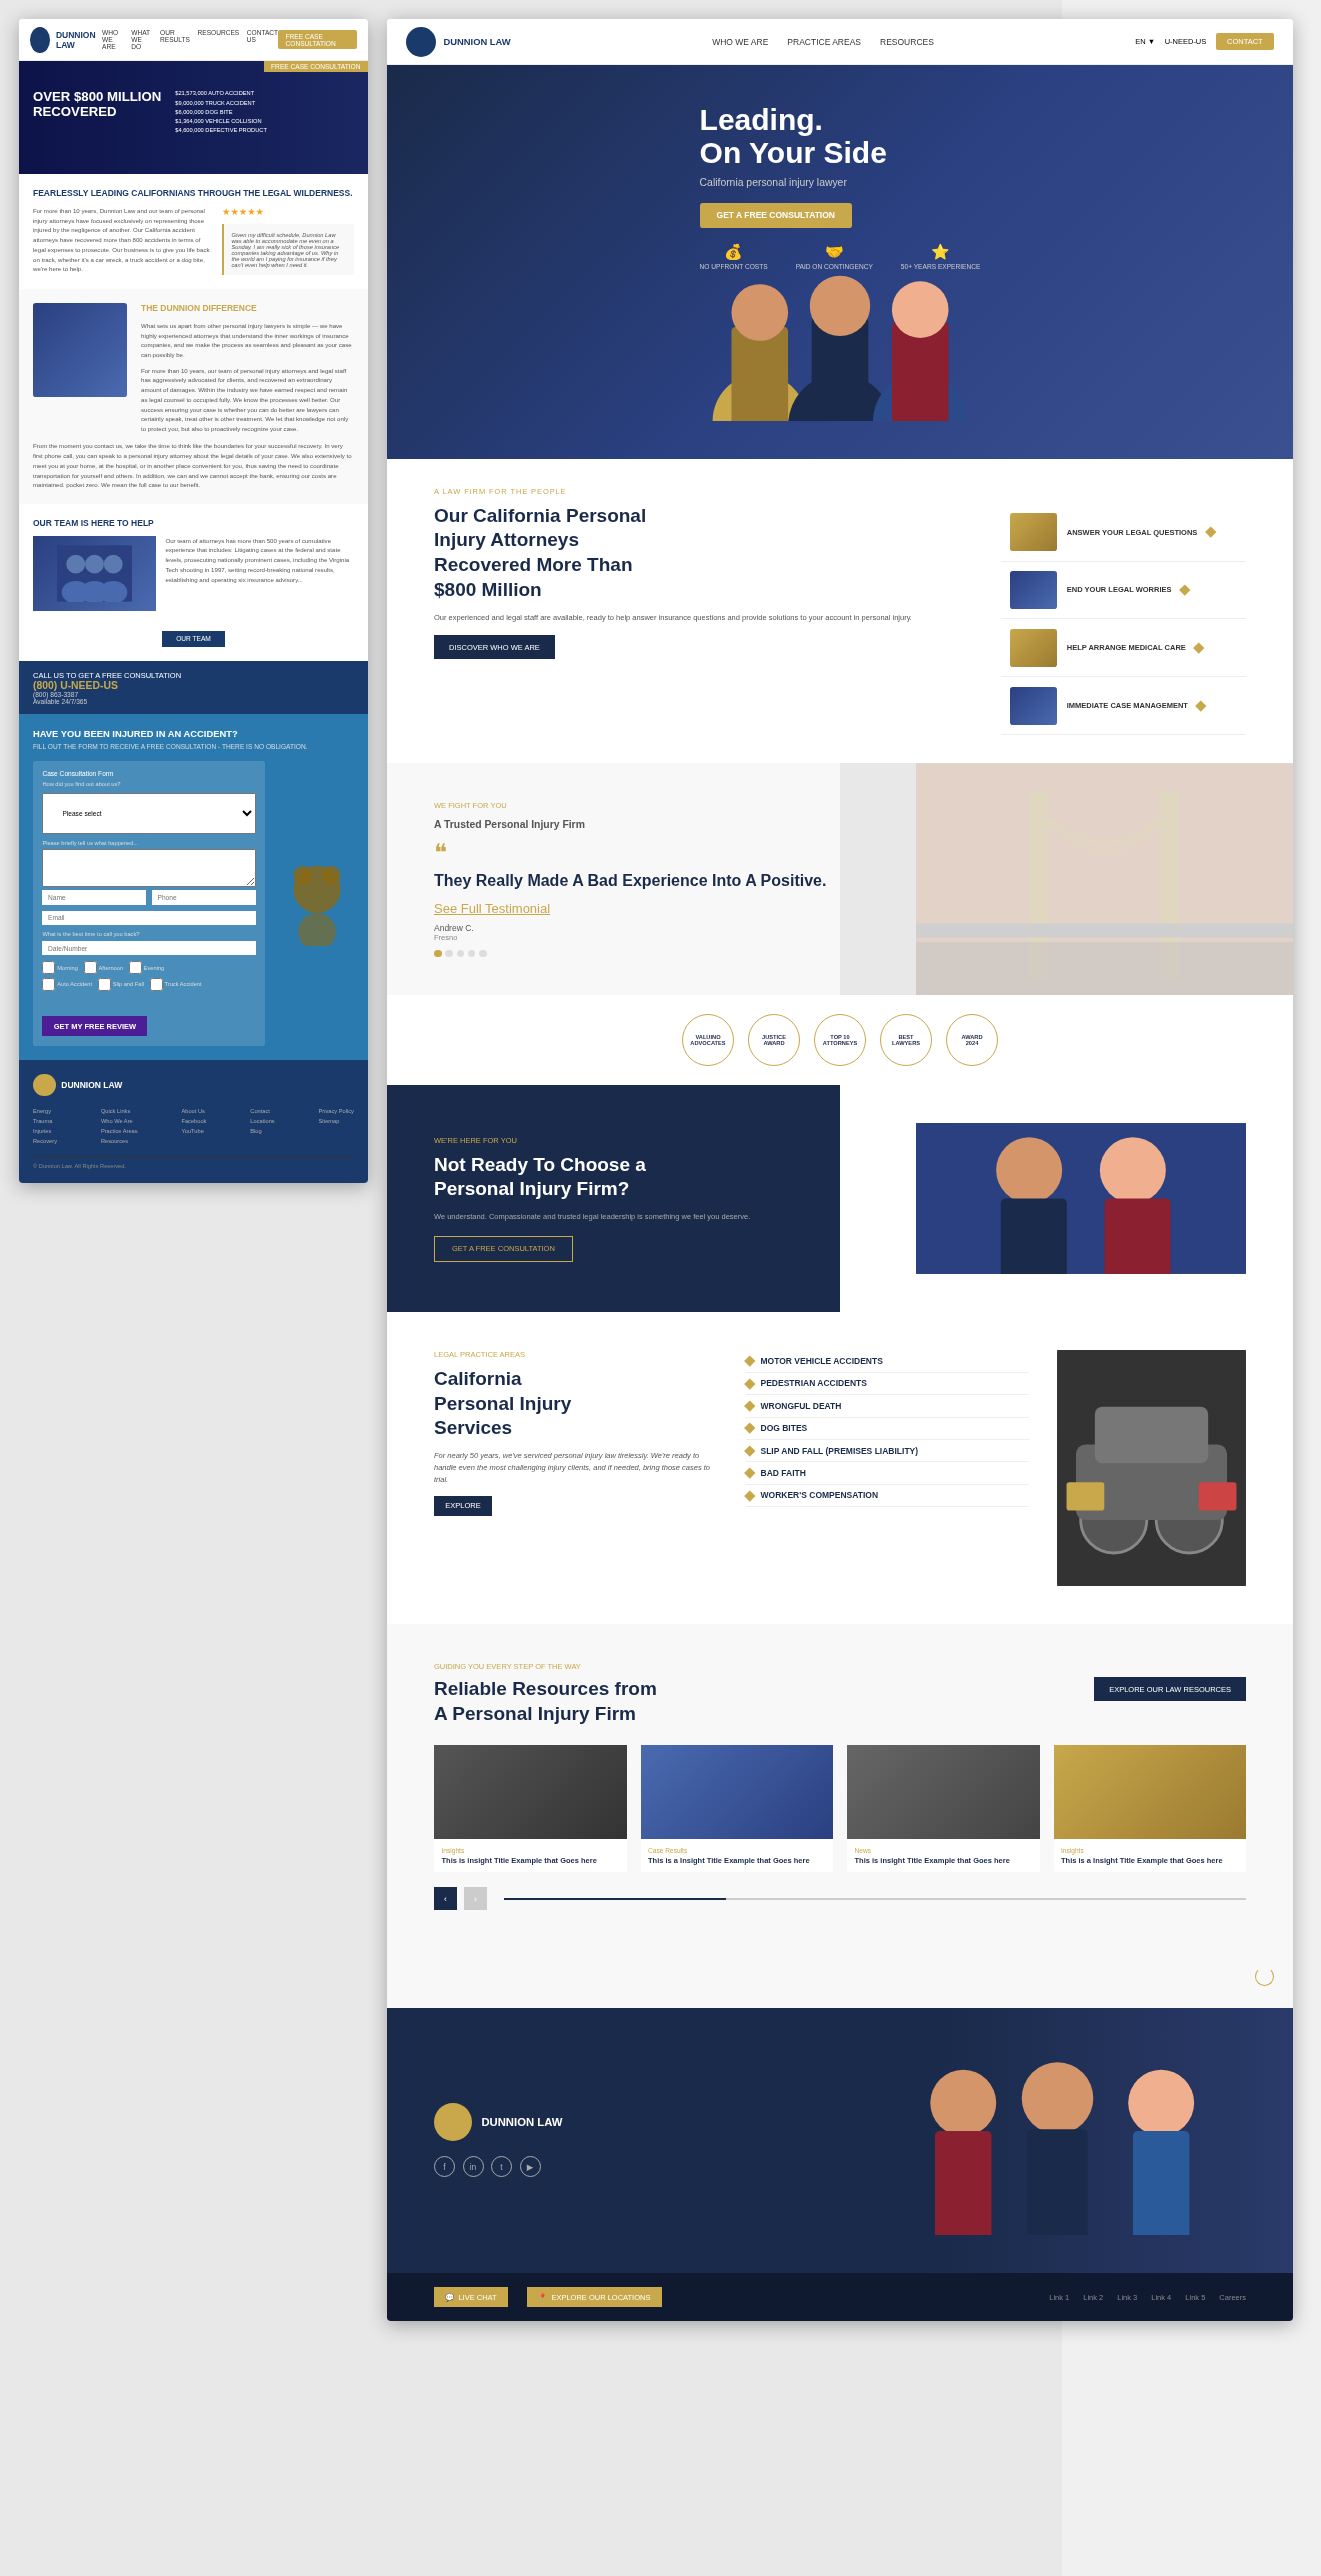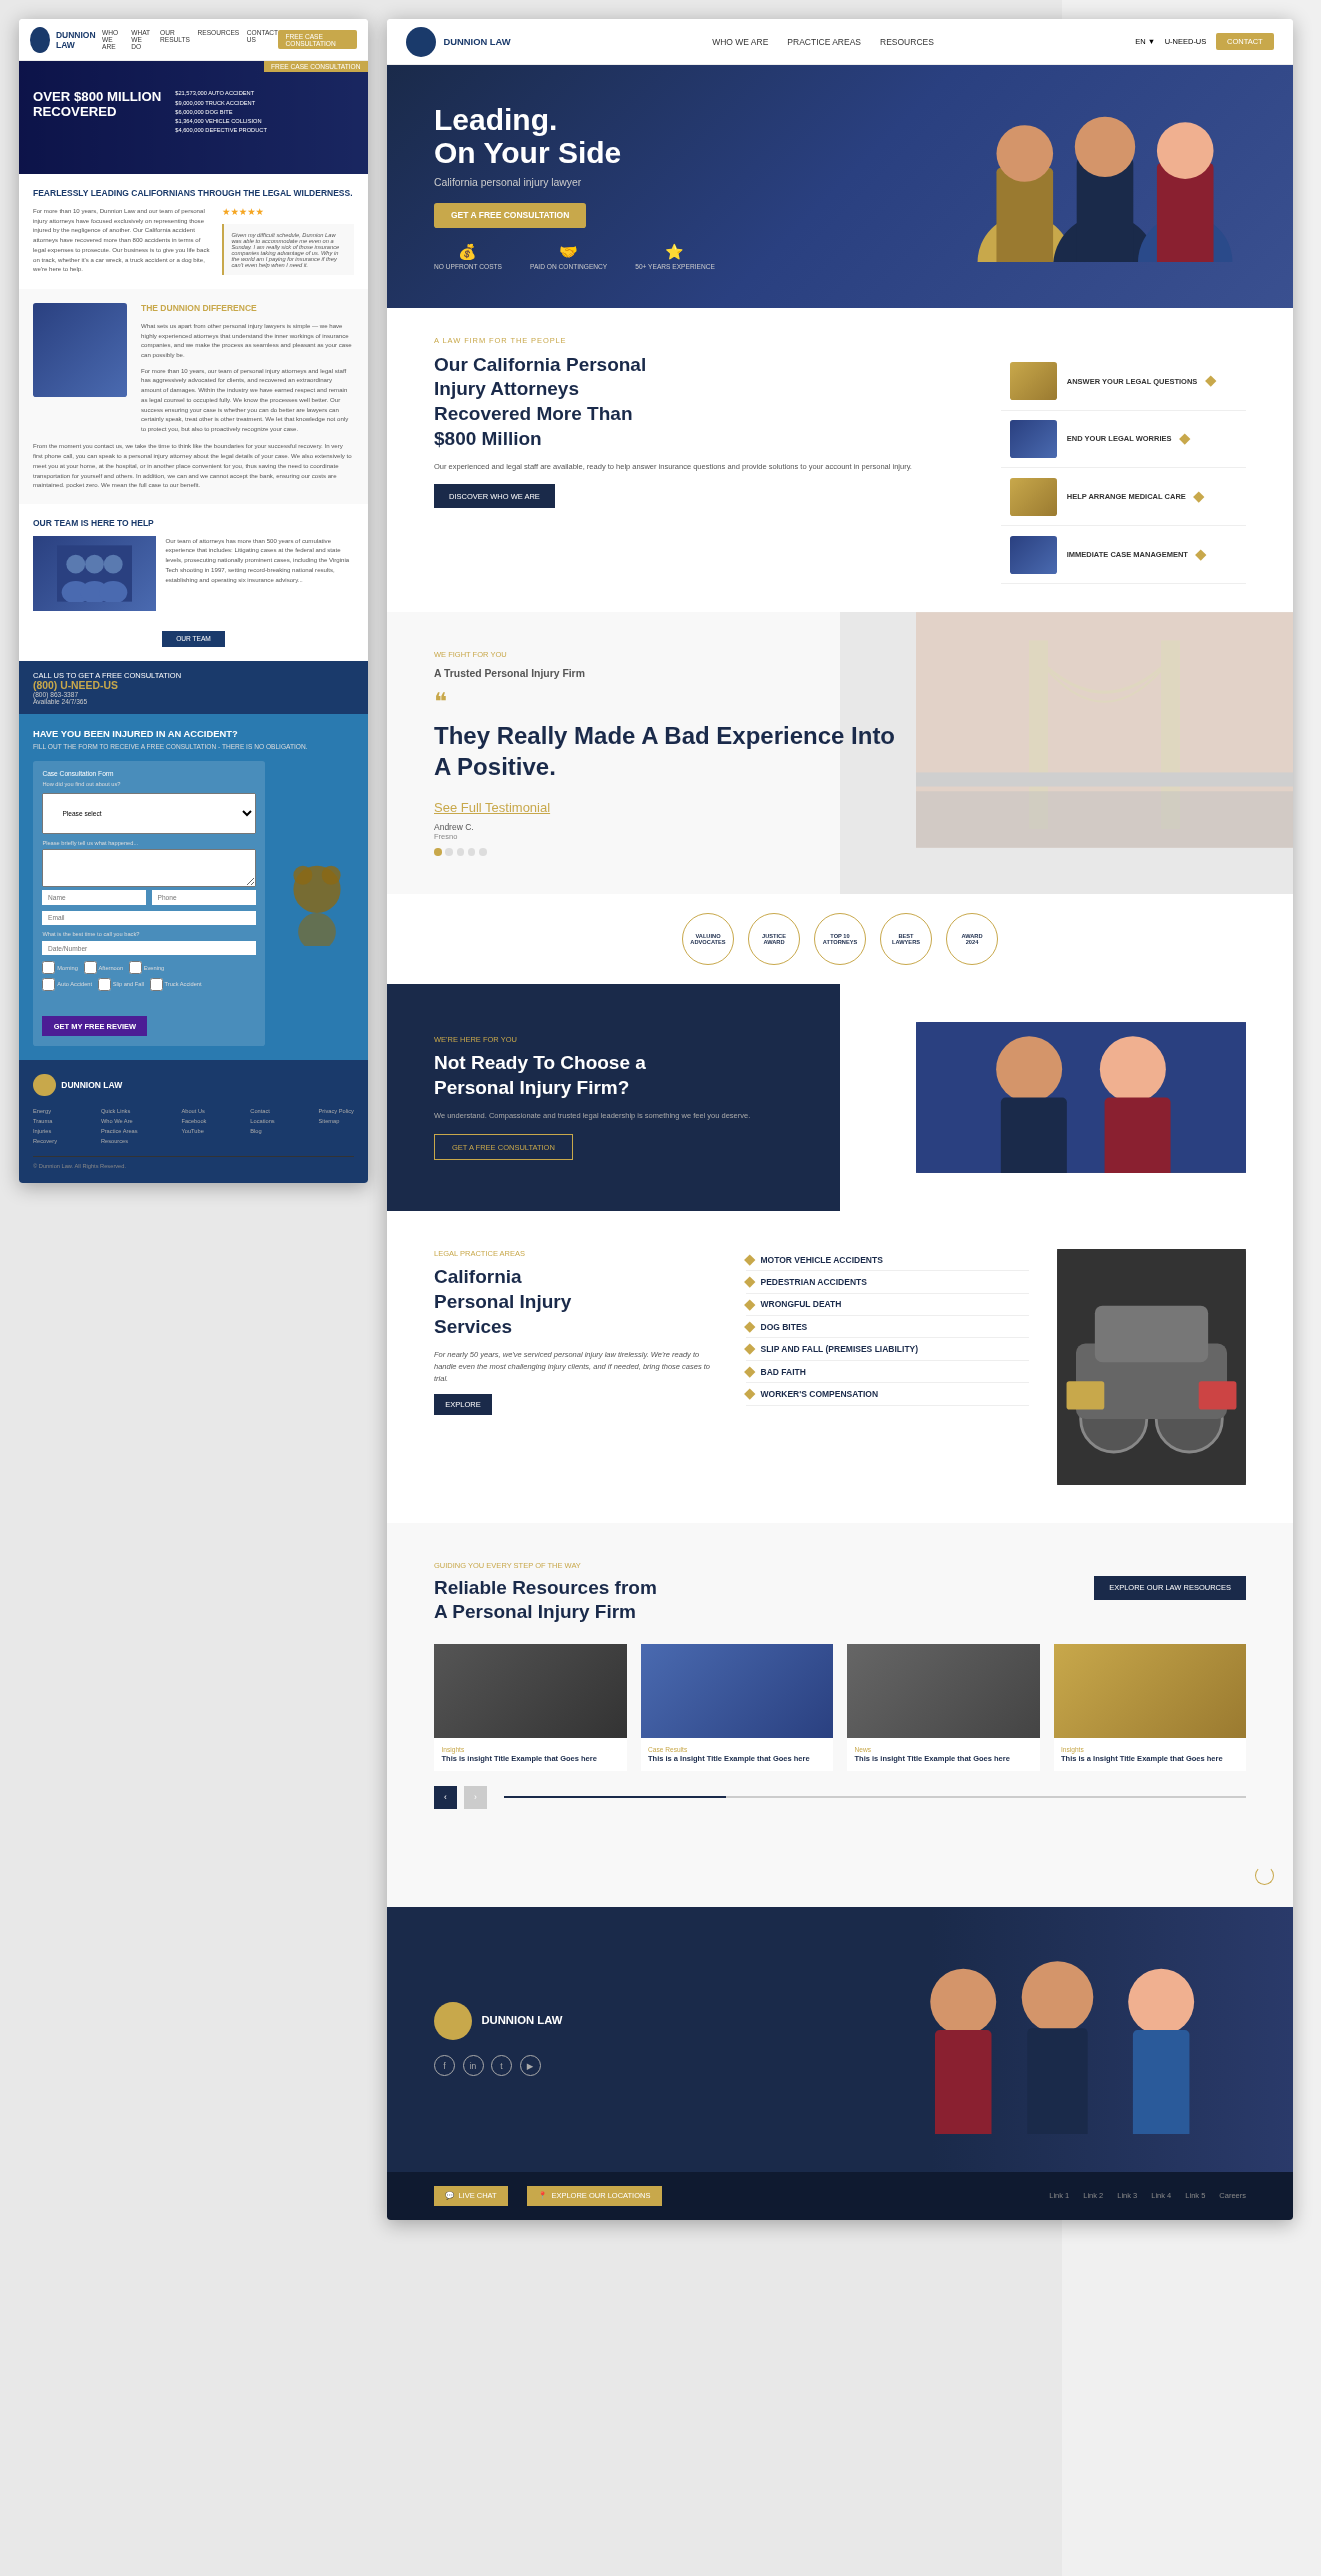--- a/index.html
+++ b/index.html
@@ -277,20 +277,21 @@
     .rp-hero {
       background: linear-gradient(135deg, #1a2a4a 0%, #2a4080 50%, #3a5090 100%);
       padding: 38px 47px;
       color: #fff;
       display: flex;
       align-items: center;
       justify-content: space-between;
       min-height: 189px;
       position: relative;
       overflow: hidden;
+      flex-direction: column;
     }
     .rp-hero-left { flex: 1; }
     .rp-hero-title {
       font-size: 30px;
       font-weight: bold;
       color: #fff;
       line-height: 1.1;
       margin-bottom: 7.5px;
     }
     .rp-hero-subtitle {
@@ -394,26 +395,26 @@
       padding: 38px 47px;
       position: relative;
     }
     .rp-testimonial-label {
       font-size: 7.5px;
       color: #c8a84b;
       text-transform: uppercase;
       margin-bottom: 9.4px;
     }
     .rp-testimonial-quote {
-      font-size: 24px;
+      font-size: 16px;
       font-weight: bold;
       color: #1a2a4a;
       line-height: 1.3;
       max-width: 472px;
-      margin-bottom: 18px;
+      margin-bottom: 10px;
     }
     .rp-testimonial-name {
       font-size: 8.5px;
       color: #555;
     }
     .rp-testimonial-dots {
       display: flex;
       gap: 3.8px;
       margin-top: 7.5px;
     }

